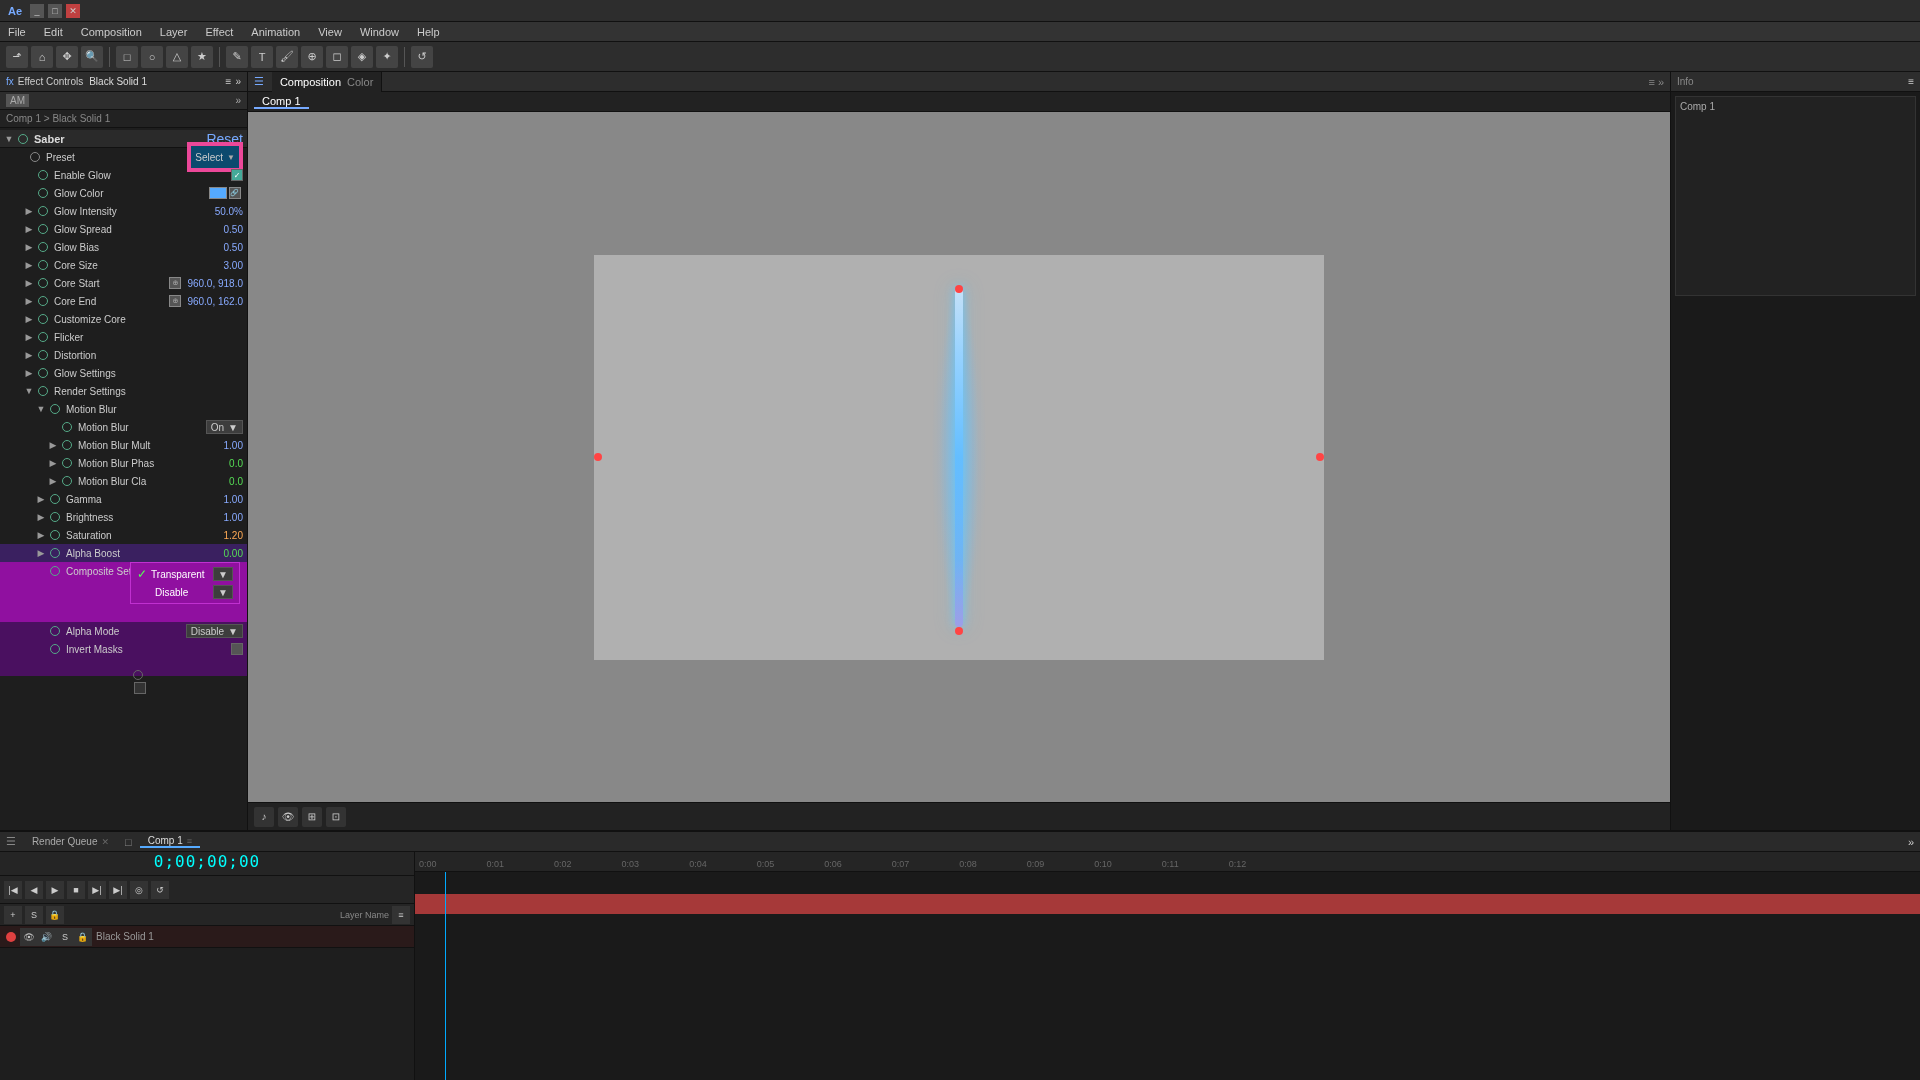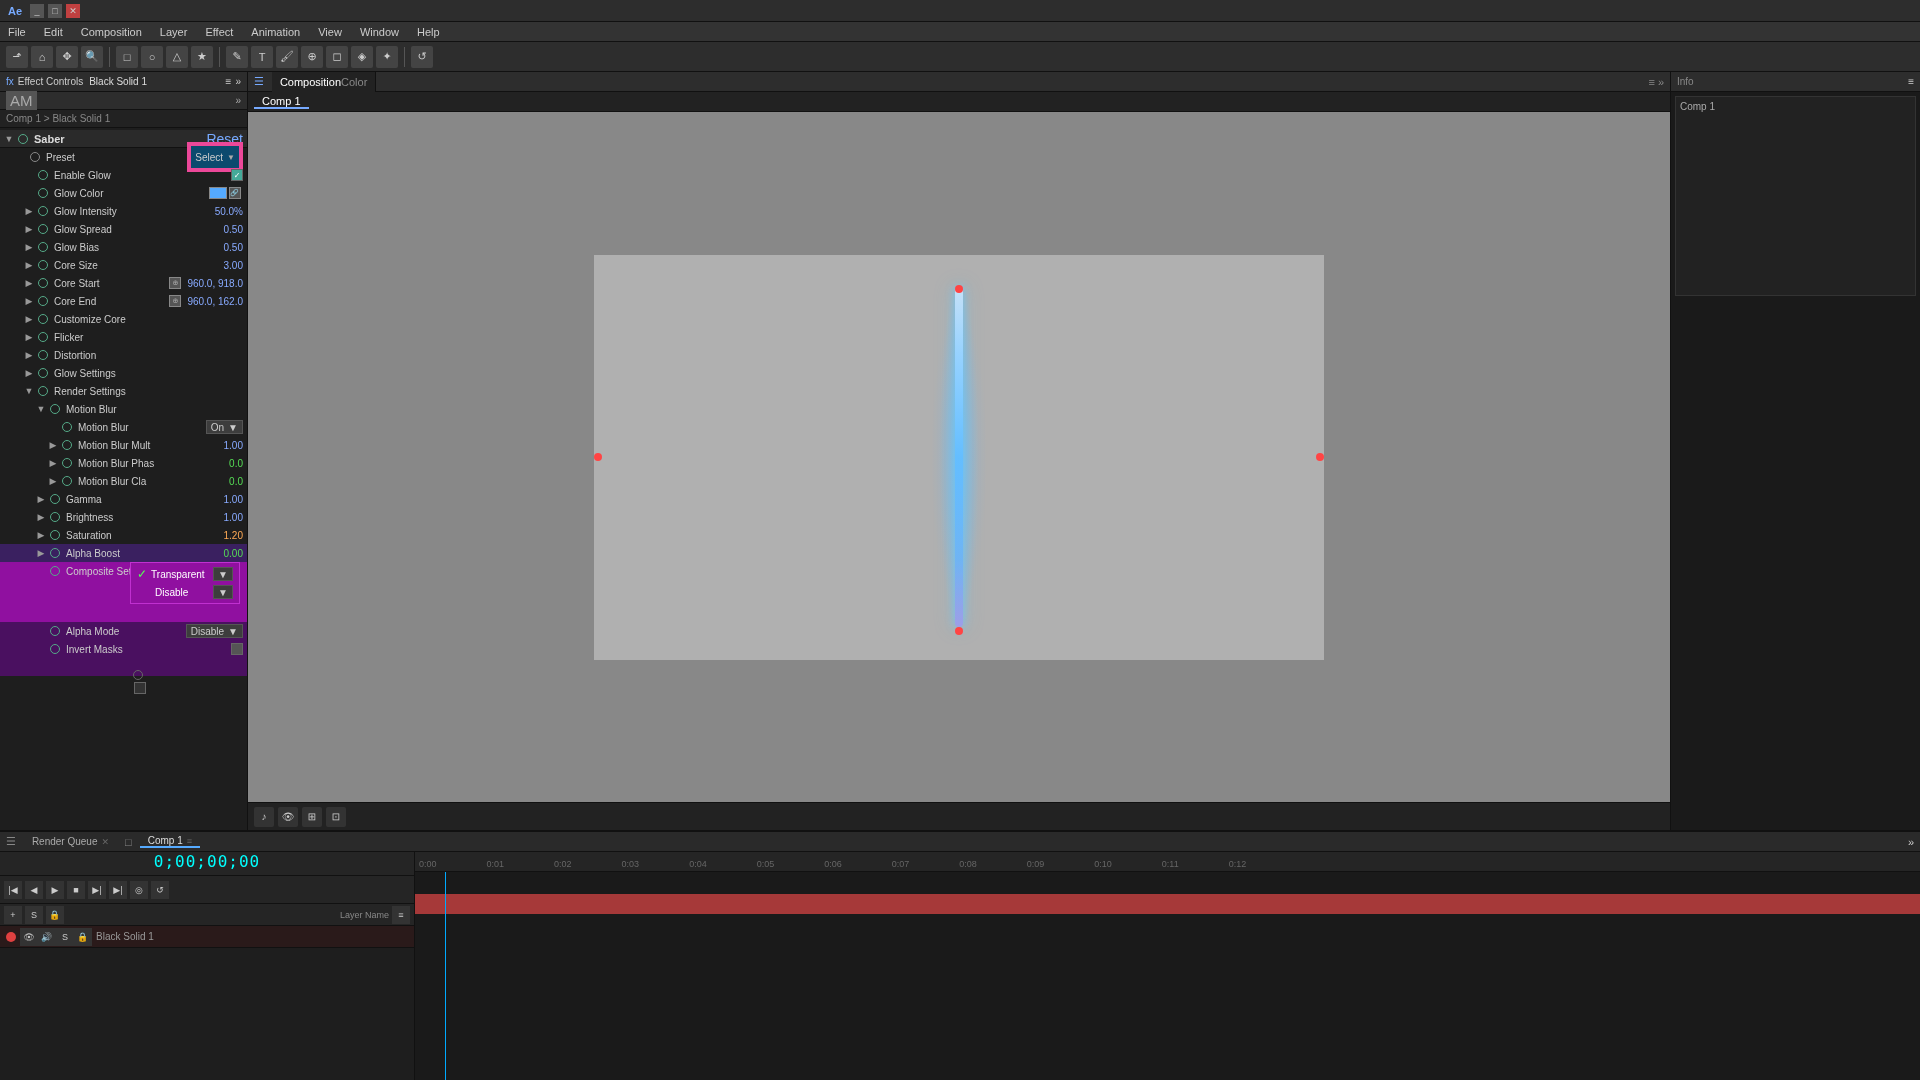--- a/index.html
+++ b/index.html
@@ -570,21 +570,21 @@
       <span style="color:#7af;">fx</span>
       <span>Effect Controls</span>
       <span style="color:#ddd;margin-left:2px;">
         <span>Black Solid 1</span>
       </span>
       <span style="margin-left:auto;cursor:pointer;">≡</span>
       <span style="cursor:pointer;">»</span>
     </div>
 
     <div style="height:18px;background:#2d2d2d;display:flex;align-items:center;padding:0 6px;border-bottom:1px solid #111;font-size:10px;color:#aaa;">
-      <span style="background:#555;padding:1px 4px;font-size:15px;">AM</span>
+      <span style="background:#555;padding:1px 4px;font-size:10px;">AM</span>
       <span style="margin-left:auto;">»</span>
     </div>
 
     <div class="breadcrumb">
       <span>Comp 1 &gt; Black Solid 1</span>
     </div>
 
     <div class="effect-list">
 
       <div class="effect-group-header">
@@ -868,21 +868,21 @@
 
     </div>
   </div>
 
   <div class="center-area">
 
     <div class="comp-panel-header">
       <span style="color:#7af;">☰</span>
       <div class="comp-tab active">
         <span>Composition</span>
-        <span style="color:#888;">
+        <span style="margin-left:6px;color:#888;">
           <span>Color</span>
         </span>
       </div>
       <span style="margin-left:auto;color:#888;">≡ »</span>
     </div>
 
     <div class="comp-tabs-row">
       <span class="comp-tab-label active">Comp 1</span>
     </div>
 

